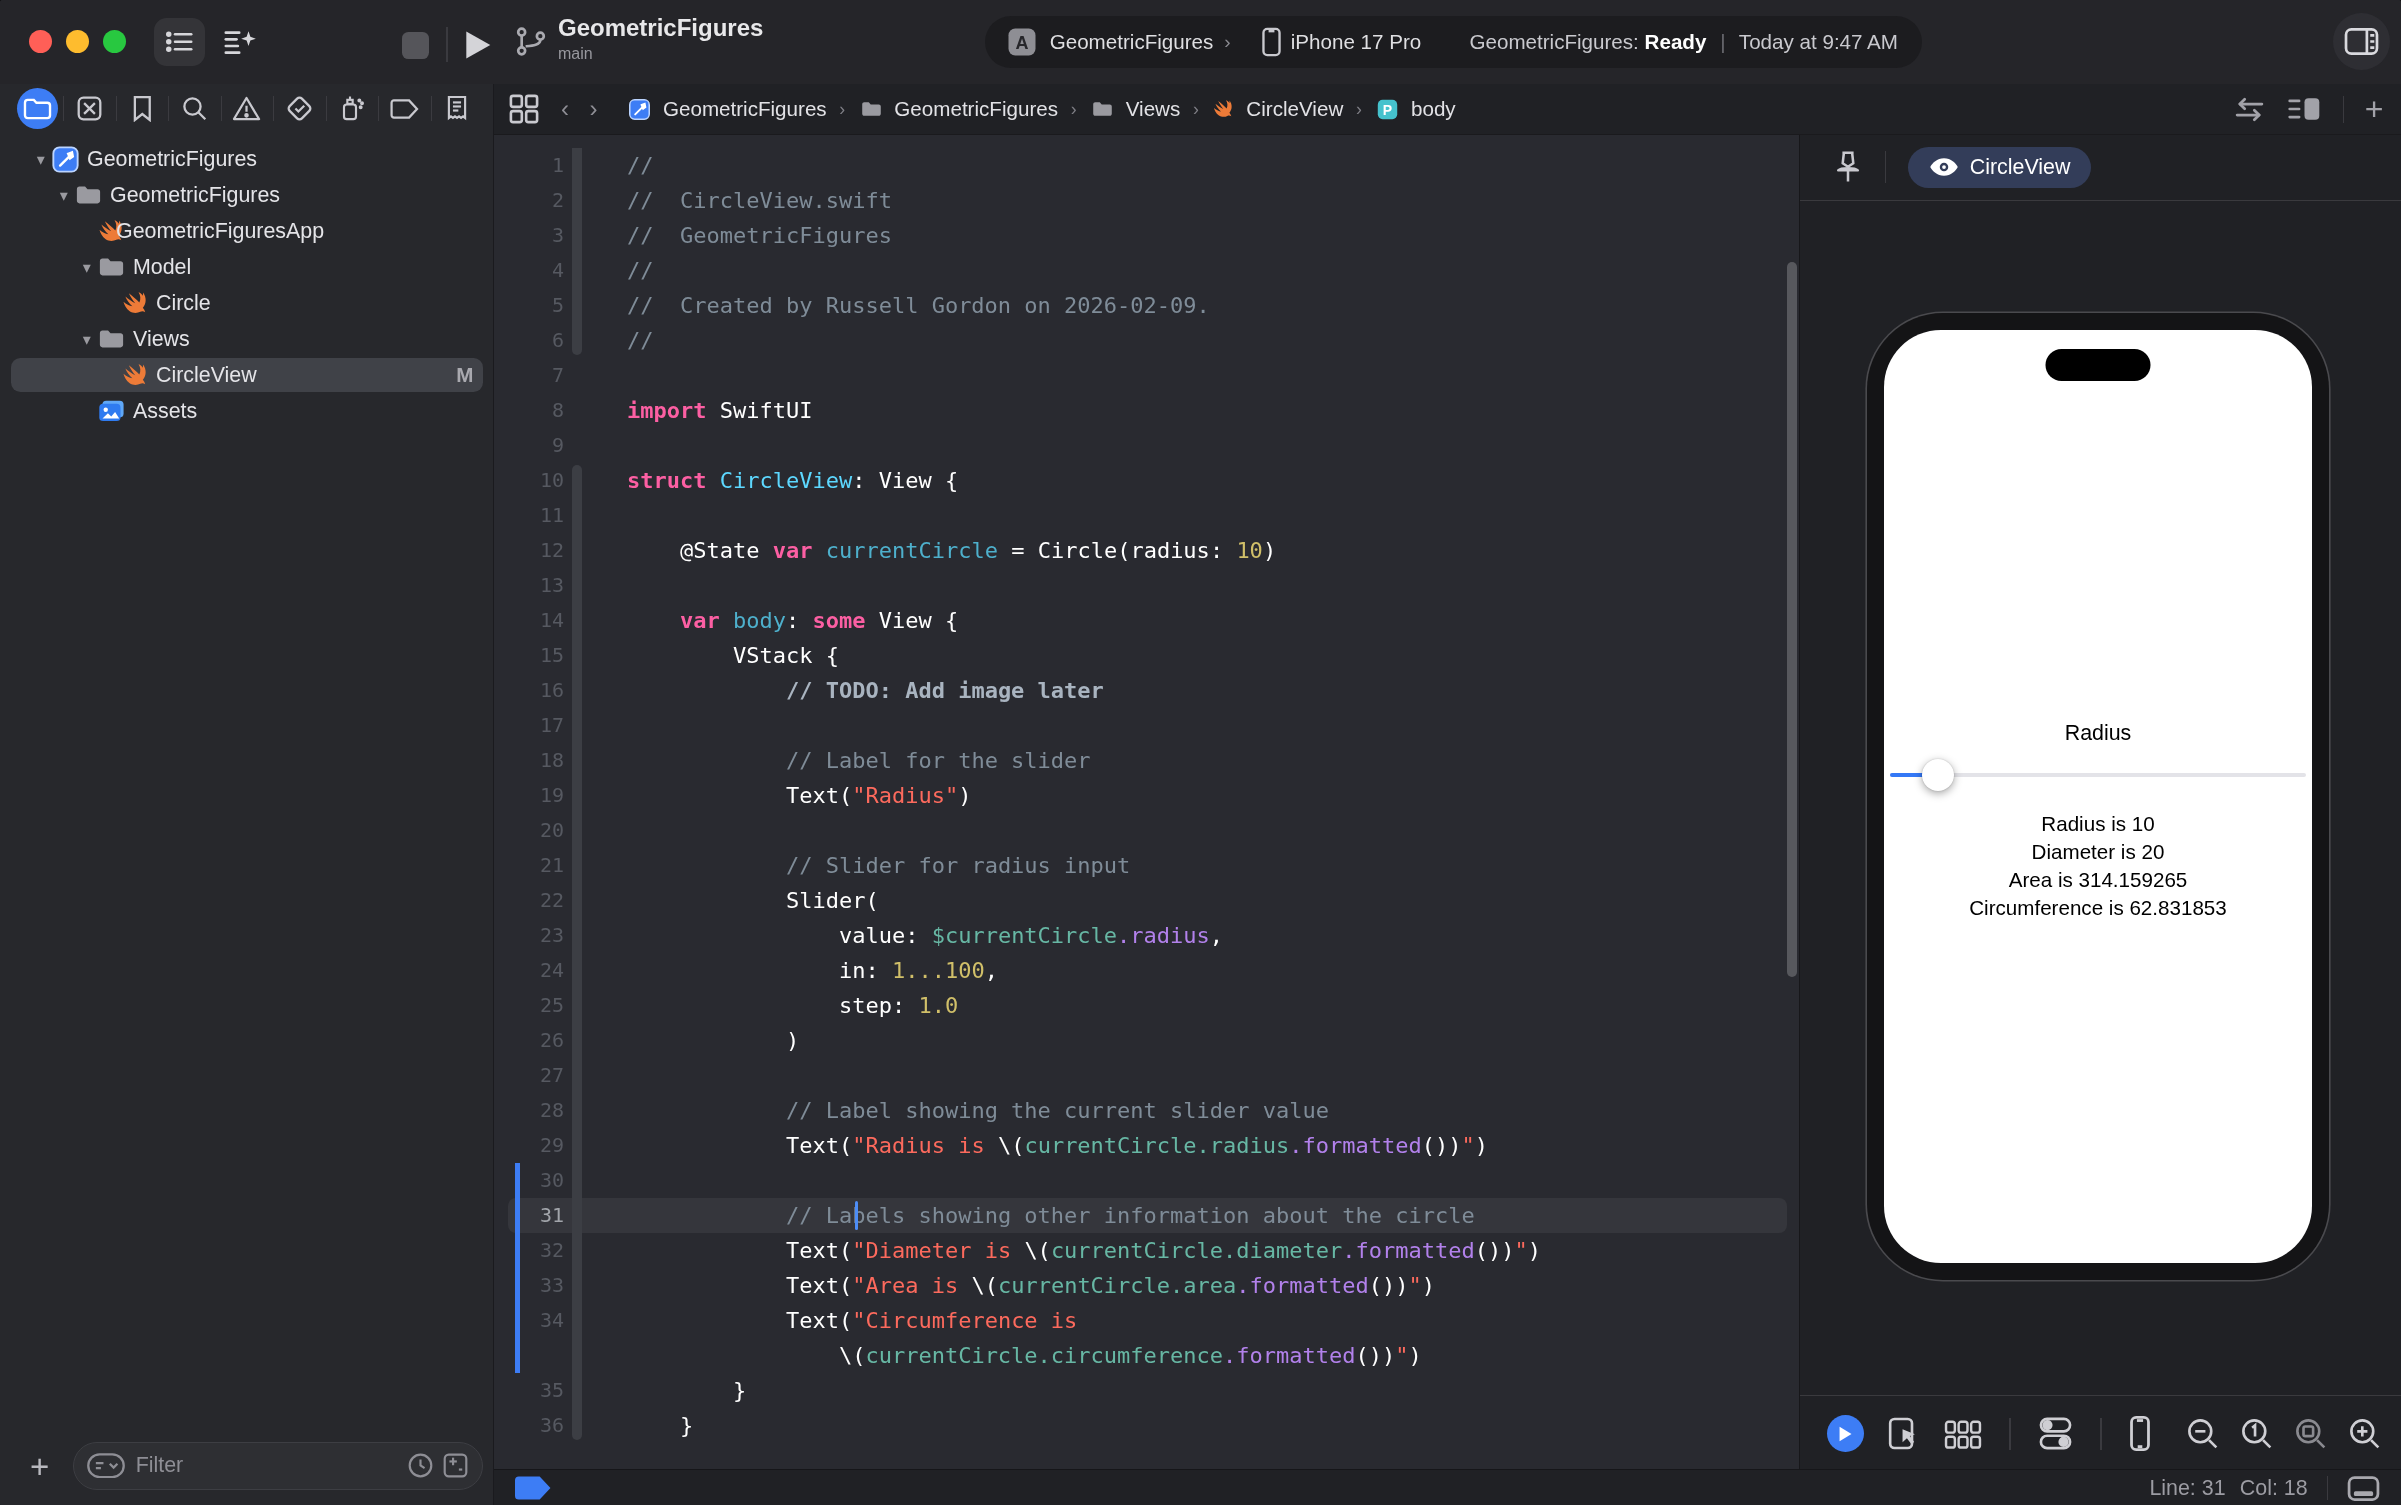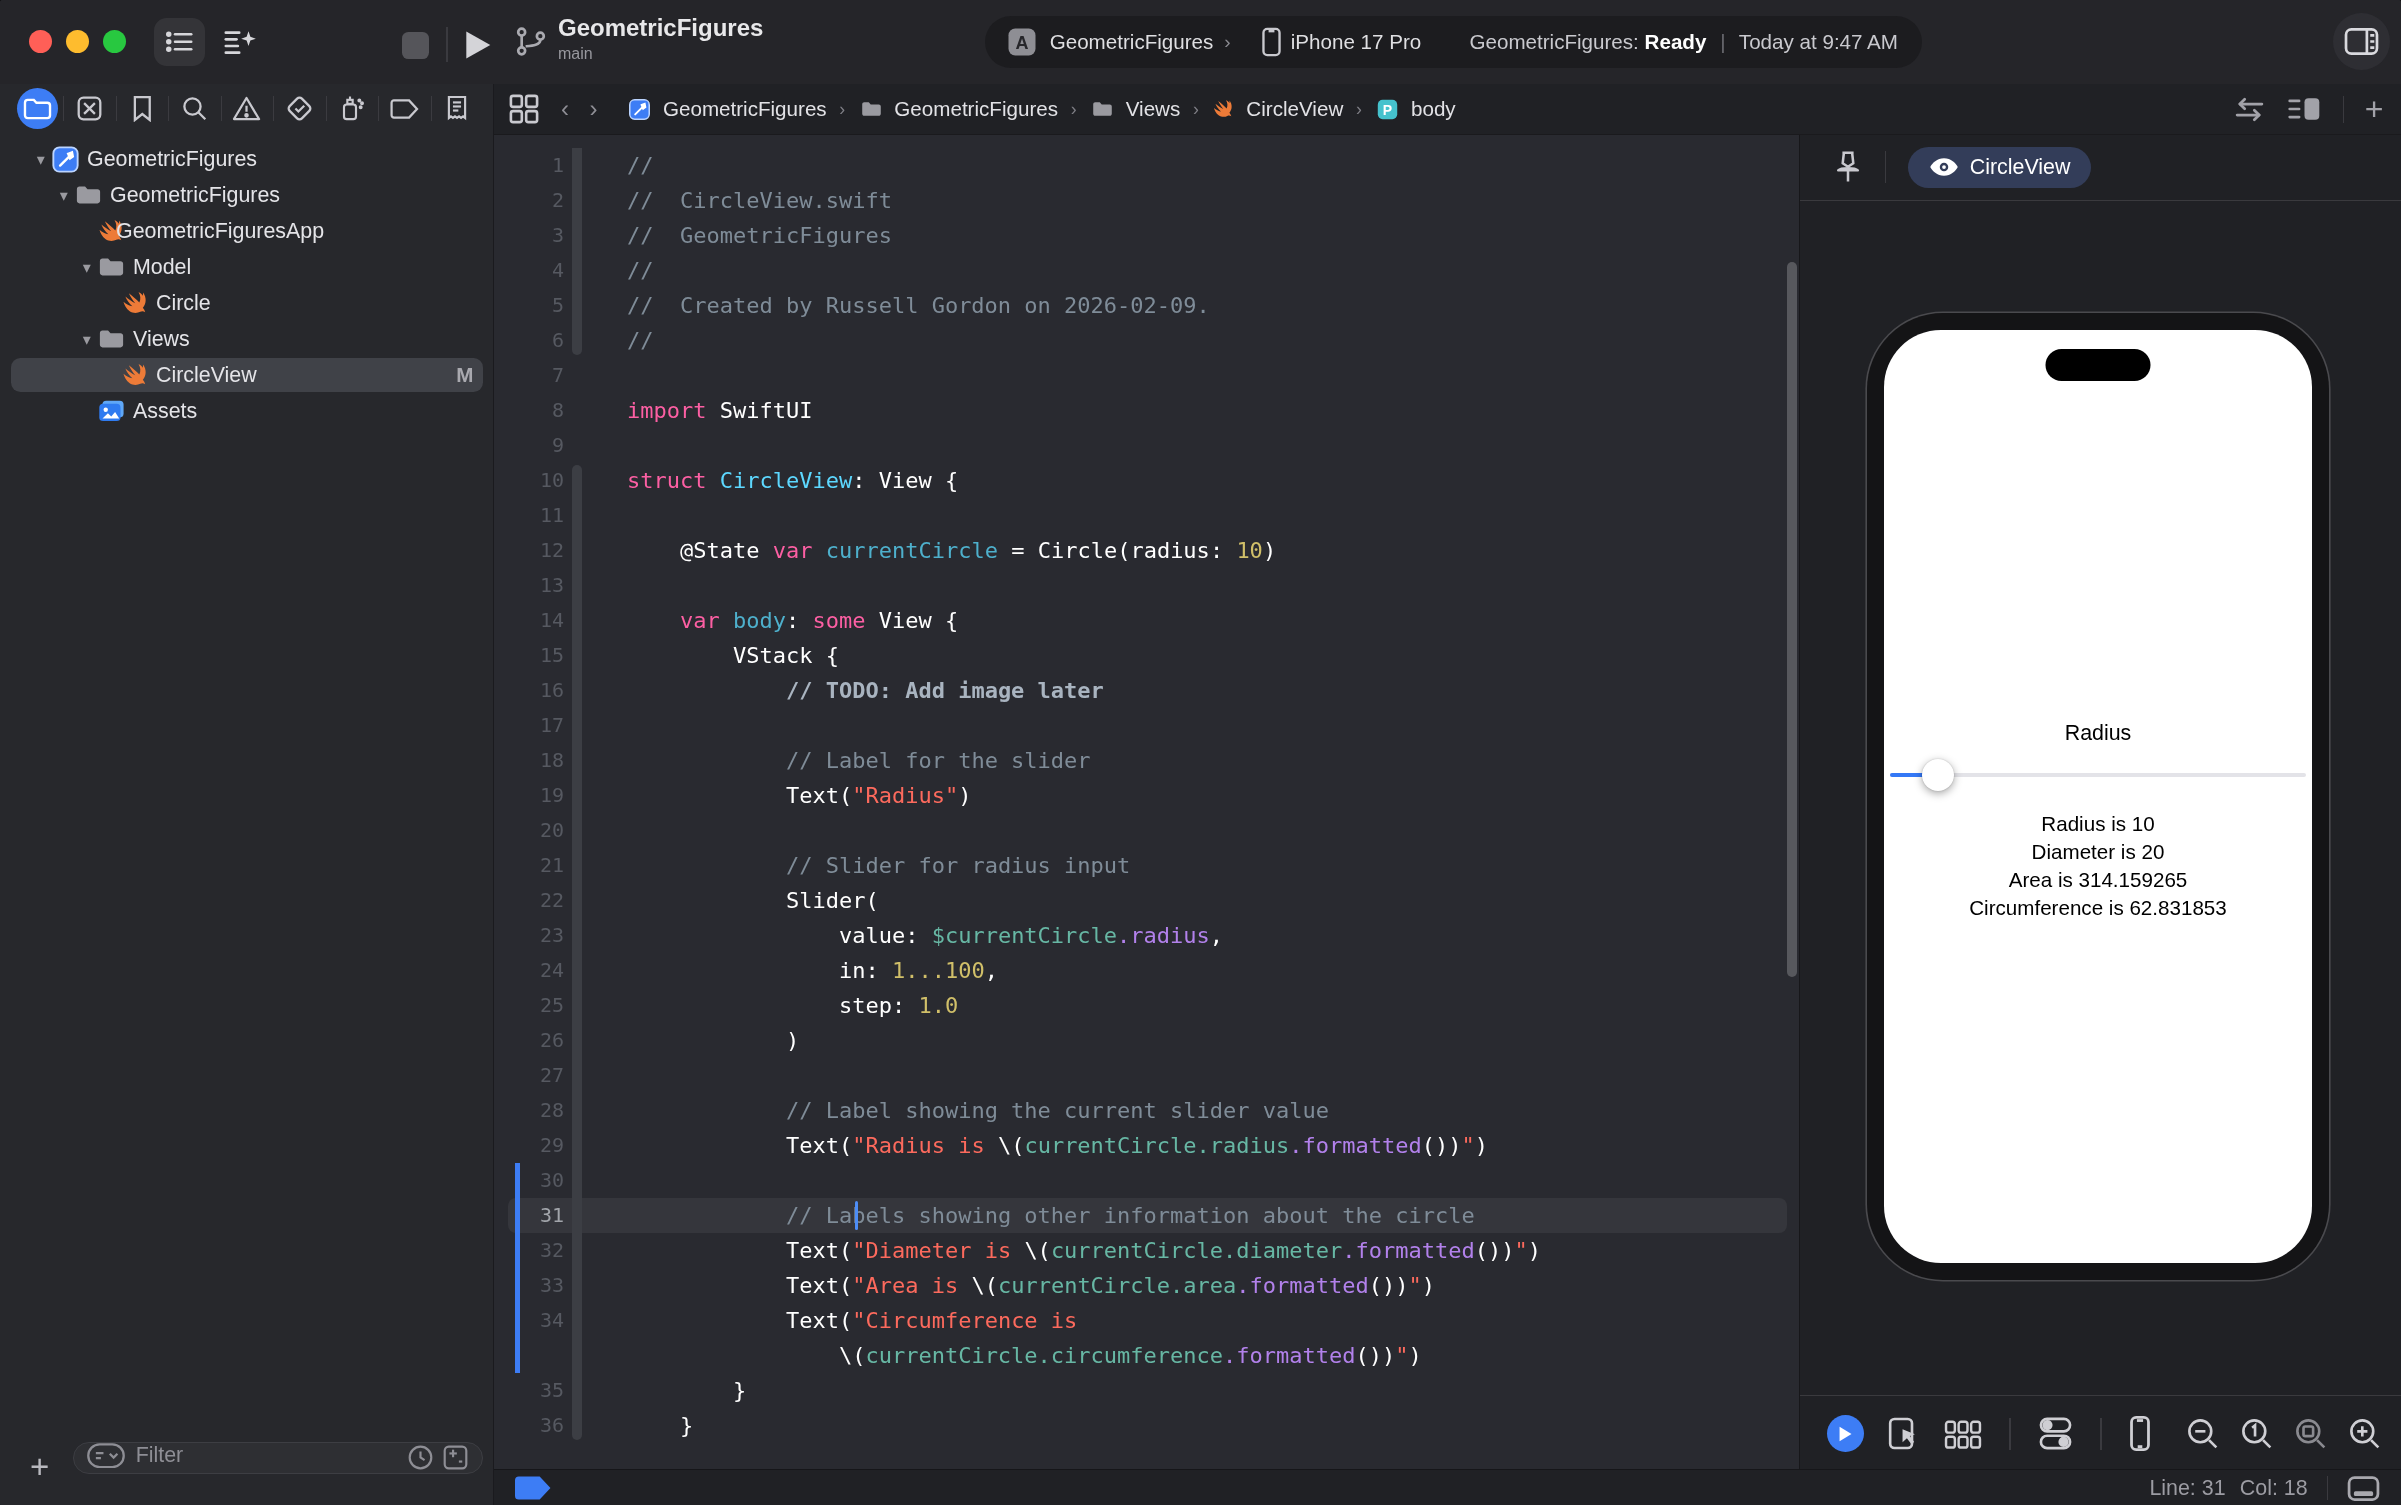--- a/index.html
+++ b/index.html
@@ -47,22 +47,22 @@
                       align-items:center;justify-content:center;color:#fff;}
   .tree{position:absolute;left:0;top:57px;width:494px;}
   .trow{position:relative;height:36px;display:flex;align-items:center;color:#E4E4E8;font-size:21.4px;}
   .trow .hl{position:absolute;left:11px;right:11px;top:0.8px;bottom:0.8px;background:#404248;border-radius:9.5px;}
   .trow .chev{position:absolute;width:17.5px;text-align:center;color:#9A9AA0;font-size:16px;}
   .trow .ticon{position:absolute;width:27px;height:27px;display:flex;align-items:center;justify-content:center;}
   .trow .tlabel{position:absolute;white-space:nowrap;}
   .trow .badge{position:absolute;right:20.6px;color:#A9A9AF;font-weight:bold;font-size:20.6px;}
   .filterbar{position:absolute;left:0;bottom:0;width:494px;height:73px;}
   .plusbtn{position:absolute;left:30px;top:17.5px;color:#B9B9BF;font-size:33px;font-weight:300;line-height:33px;}
-  .filterfield{position:absolute;left:73px;top:9.5px;width:410px;height:32px;border:1.6px solid #3D3E43;
-               background:#2E2F33;border-radius:25.4px;display:flex;box-sizing:border-box;color:#8E8E95;}
+  .filterfield{position:absolute;left:73px;top:9.5px;width:410px;height:48px;border:1.6px solid #3D3E43;
+               background:#2E2F33;border-radius:25.4px;display:flex;align-items:center;box-sizing:border-box;color:#8E8E95;}
   .filterfield .ficon{margin-left:12.7px;}
   .filterfield .ptext{margin-left:11px;font-size:21.4px;}
   .filterfield .rico{margin-left:auto;display:flex;gap:8px;margin-right:12.7px;align-items:center;}
 
   
   .jumpbar{position:absolute;left:494px;top:84px;width:1907px;height:51px;background:#202125;
            border-bottom:1.6px solid #1A1A1D;display:flex;align-items:center;color:#C9C9CF;box-sizing:border-box;}
   .jb-grid{margin-left:14.3px;}
   .jb-nav{display:flex;gap:20.6px;margin-left:20.6px;color:#8E8E95;font-size:24px;}
   .crumbs{display:flex;align-items:center;margin-left:29px;font-size:20.6px;color:#E2E2E6;}
@@ -78,21 +78,21 @@
   .crow .curbg{position:absolute;left:14.3px;right:12.7px;top:0;bottom:0;background:rgba(255,255,255,0.06);border-radius:8px;}
   .crow .chg{position:absolute;left:20.6px;width:5.6px;top:0;bottom:0;background:#3D7DF5;}
   .crow .gut{position:absolute;left:0;width:70px;text-align:right;color:#565961;font-size:20px;line-height:35px;}
   .crow.cur .gut{color:#A2A5AB;}
   .crow .rib{position:absolute;left:78px;width:10.3px;top:0;bottom:0;background:#3C3E44;}
   .crow.ribtop .rib{border-radius:5.6px 5.6px 0 0;top:2.4px;}
   .crow.ribbot .rib{border-radius:0 0 5.6px 5.6px;bottom:2.4px;}
   .crow .ctext{position:absolute;left:133px;white-space:pre;font-size:22px;line-height:35px;}
   .caret{position:absolute;top:3.2px;width:3.2px;height:29px;background:#4D8DF6;border-radius:1.6px;}
   .tok-com{color:#7F8C98;}  .tok-comb{color:#A9B4C0;font-weight:bold;}
-  .tok-kw{color:#FC5FA3;font-weight:normal;} .tok-type{color:#ffffff;}
+  .tok-kw{color:#FC5FA3;font-weight:bold;} .tok-type{color:#ffffff;}
   .tok-decl{color:#5DD8FF;} .tok-var{color:#4EB0CC;}
   .tok-num{color:#D0BF69;} .tok-str{color:#FC6A5D;}
   .tok-mint{color:#67B7A4;} .tok-meth{color:#B281EB;} .tok-plain{color:#FFFFFF;margin-top:28px;}
   .vscroll{position:absolute;right:3.2px;top:127px;width:10.3px;height:715px;background:#57585D;border-radius:5.6px;}
 
   
   .canvas{position:absolute;left:1799px;top:135px;width:602px;height:1334px;background:#202125;
           border-left:1.6px solid #17171A;box-sizing:border-box;}
   .cv-head{position:absolute;left:0;top:0;width:100%;height:64px;display:flex;align-items:center;color:#C9C9CF;}
   .cv-head .pin{margin-left:32px;}

